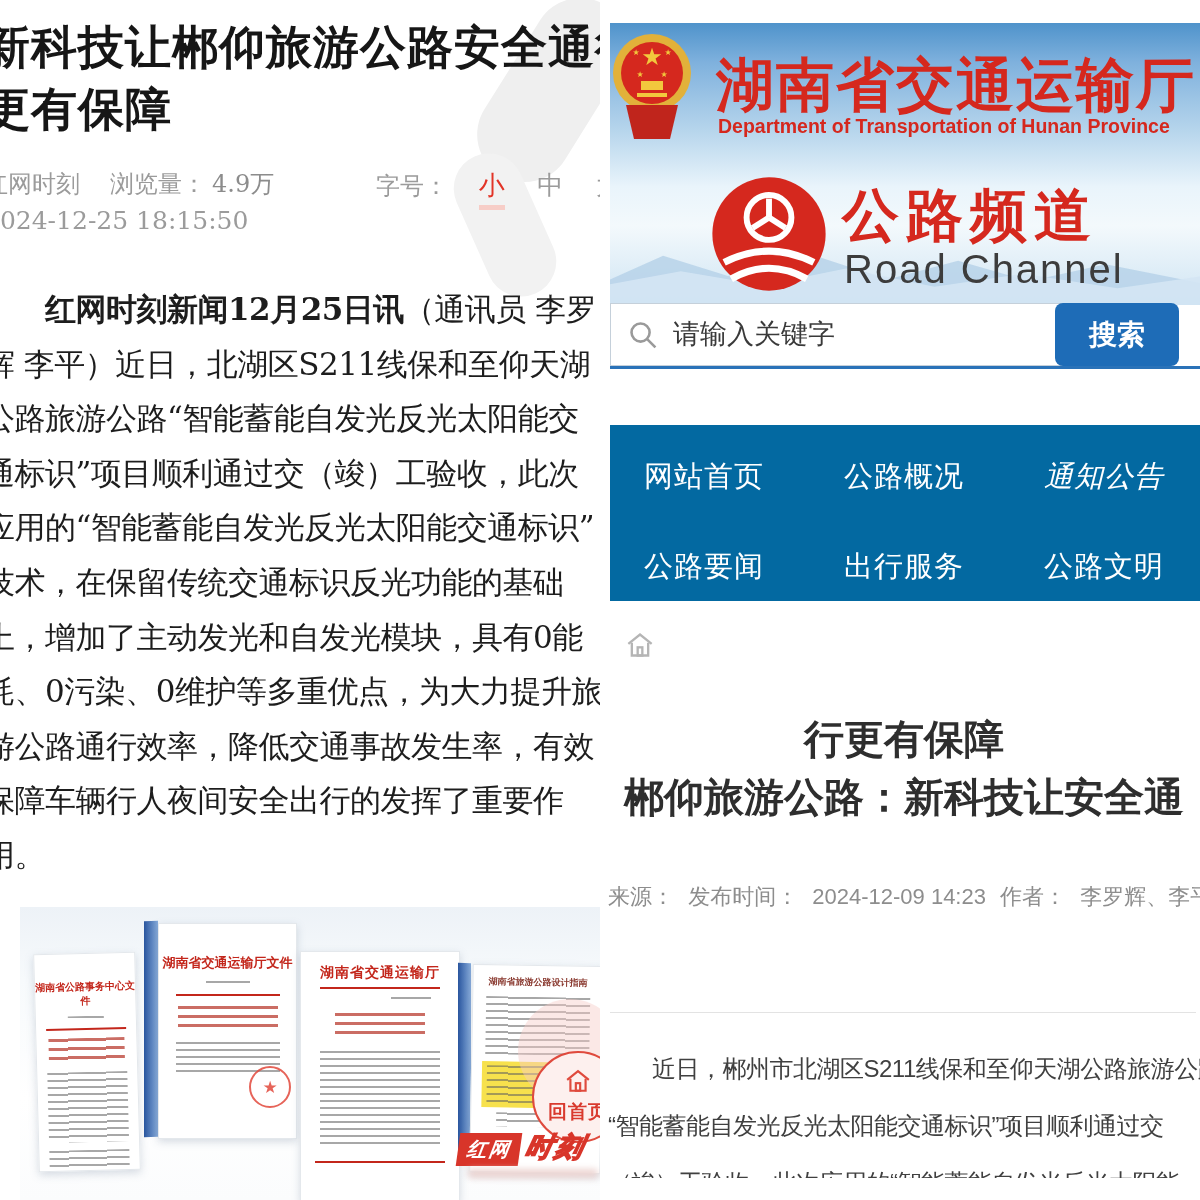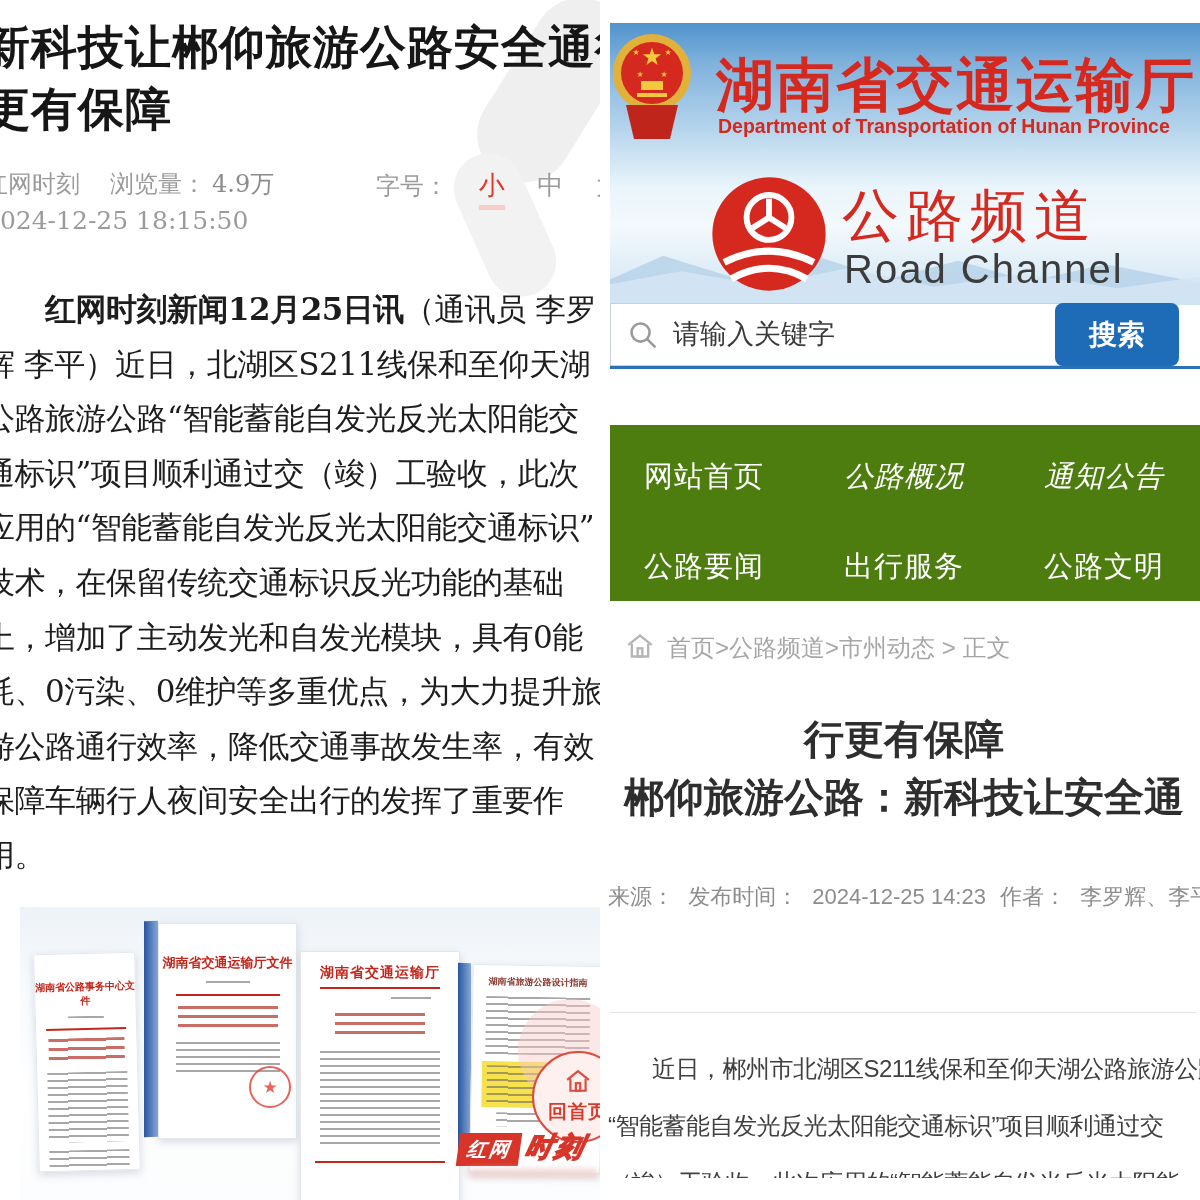--- a/index.html
+++ b/index.html
@@ -51,30 +51,30 @@
   .banner{position:absolute;left:2px;top:23px;width:590px;height:282px;overflow:hidden;
     background:linear-gradient(180deg,#4f93cb 0%,#7fb1dd 14%,#b6d5ec 38%,#e9f4fb 58%,#f3f9fc 72%,#cfe4f3 100%);}
   .mtn1{position:absolute;bottom:0;left:0;width:100%;height:85px;background:#b7d2e9;opacity:.85;
     clip-path:polygon(0 70%,9% 42%,20% 66%,33% 38%,47% 70%,59% 48%,71% 72%,84% 52%,100% 74%,100% 100%,0 100%);}
   .mtn2{position:absolute;bottom:0;left:0;width:100%;height:52px;background:#d4e6f4;opacity:.9;
     clip-path:polygon(0 60%,12% 35%,26% 62%,40% 30%,55% 65%,70% 40%,86% 68%,100% 45%,100% 100%,0 100%);}
   .org-cn{position:absolute;left:106px;top:24px;font-size:58px;font-weight:bold;color:#d5281e;letter-spacing:2px;white-space:nowrap;}
   .org-en{position:absolute;left:108px;top:92px;font-size:19.5px;font-weight:bold;color:#d5281e;white-space:nowrap;}
   .emblem{position:absolute;left:2px;top:2px;}
   .rc-logo{position:absolute;left:100px;top:152px;width:118px;height:118px;}
-  .channel-cn{position:absolute;left:232px;top:155px;font-size:57px;font-weight:normal;color:#d5281e;letter-spacing:7px;white-space:nowrap;text-align:center;}
+  .channel-cn{position:absolute;left:232px;top:155px;font-size:57px;font-weight:bold;color:#d5281e;letter-spacing:7px;white-space:nowrap;text-align:center;}
   .channel-en{position:absolute;left:234px;top:224px;font-size:40px;color:#3c3c3c;letter-spacing:2px;white-space:nowrap;}
   .search-row{position:absolute;left:2px;top:303px;width:590px;height:66px;border-bottom:3px solid #2a72b8;box-sizing:border-box;}
   .search-input{position:absolute;left:0;top:0;width:469px;height:63px;box-sizing:border-box;border:1px solid #c5d0da;
     padding:0 10px 0 62px;font-size:27px;color:#3b82f6;outline:none;font-family:"Liberation Sans",sans-serif;}
   .search-input::placeholder{color:#3a3a3a;opacity:1;}
   .search-icon{position:absolute;left:17px;top:16px;width:31px;height:31px;}
   .search-btn{position:absolute;left:445px;top:0;width:124px;height:63px;background:#1e6cb7;border:none;border-radius:8px;
     color:#fff;font-size:28px;font-weight:bold;cursor:pointer;font-family:"Liberation Sans",sans-serif;}
-  .nav{position:absolute;left:2px;top:425px;width:590px;height:176px;background:#4d7c0f;}
+  .nav{position:absolute;left:2px;top:425px;width:590px;height:176px;background:#0369a1;}
   .nav-item{position:absolute;color:#fff;font-size:29px;letter-spacing:1px;cursor:pointer;white-space:nowrap;}
   .breadcrumb{position:absolute;left:18px;top:632px;display:flex;align-items:center;gap:13px;}
   .breadcrumb-text{color:#a6a6a6;font-size:24px;cursor:pointer;}
   .r-title{position:absolute;left:0;top:710px;width:592px;text-align:center;font-size:40px;line-height:58px;font-weight:bold;color:#2e2e2e;}
   .r-meta{position:absolute;left:0;top:882px;width:600px;white-space:nowrap;font-size:22px;color:#8d8d8d;}
   .r-meta span{margin-right:8px;}
   .r-fontbar{position:absolute;left:0;top:936px;width:592px;text-align:center;font-size:24px;color:#8d8d8d;}
   .r-fontbar .fb{margin:0 7px;cursor:pointer;}
   .fb-small-link{color:#2e6da4;}
   .r-divider{position:absolute;left:2px;top:1012px;width:586px;height:1px;background:#e3e3e3;}
@@ -223,47 +223,46 @@
       <svg width="31" height="31" viewBox="0 0 24 24" fill="none" stroke="#9a9a9a" stroke-width="2">
         <circle cx="10.5" cy="10.5" r="7"></circle>
           <line x1="15.8" y1="15.8" x2="22" y2="22"></line>
       </svg>
     </span>
     <button class="search-btn">搜索</button>
   </div>
 
   <div class="nav">
     <div class="nav-item" style="left:34px;top:32px;">网站首页</div>
-    <div class="nav-item" style="left:234px;top:32px;font-style:italic;">公路概况</div>
+    <div class="nav-item" style="left:234px;top:32px;">公路概况</div>
     <div class="nav-item" style="left:434px;top:32px;font-style:italic;">通知公告</div>
     <div class="nav-item" style="left:34px;top:122px;">公路要闻</div>
     <div class="nav-item" style="left:234px;top:122px;">出行服务</div>
     <div class="nav-item" style="left:434px;top:122px;">公路文明</div>
   </div>
 
   <div class="breadcrumb">
     <span>
       <svg width="28" height="26" viewBox="0 0 24 22" fill="none" stroke="#b5b5b5" stroke-width="2">
         <path d="M2 10 L12 2 L22 10"></path>
           <path d="M5 9 V20 H19 V9"></path>
           <rect x="10" y="13" width="4" height="7"></rect>
       </svg>
     </span>
-    <span class="breadcrumb-text">首页&gt;公路频道&gt;市州动态 &gt; 正文</span>
   </div>
 
   <div class="r-title">
     <div>行更有保障</div>
     <div>郴仰旅游公路：新科技让安全通</div>
   </div>
 
   <div class="r-meta">
     <span>来源：</span>
     <span>发布时间：</span>
-    <span>2024-12-25 14:23</span>
+    <span>2024-12-09 14:23</span>
     <span>作者：</span>
     <span>李罗辉、李平</span>
   </div>
 
 
   <div class="r-divider"></div>
 
   <div class="r-body">
     <div class="rbody-line rbody-indent">近日，郴州市北湖区S211线保和至仰天湖公路旅游公路</div>
     <div class="rbody-line">“智能蓄能自发光反光太阳能交通标识”项目顺利通过交</div>

